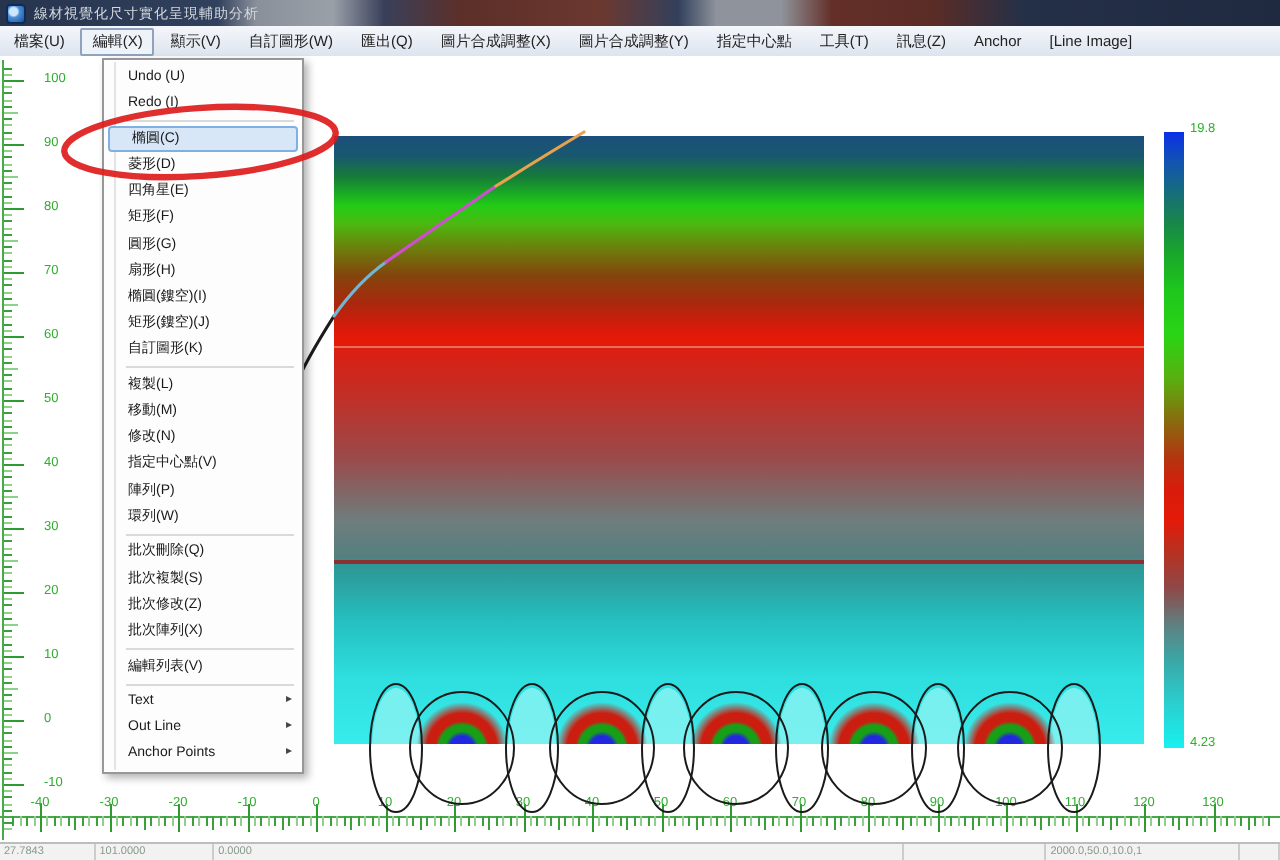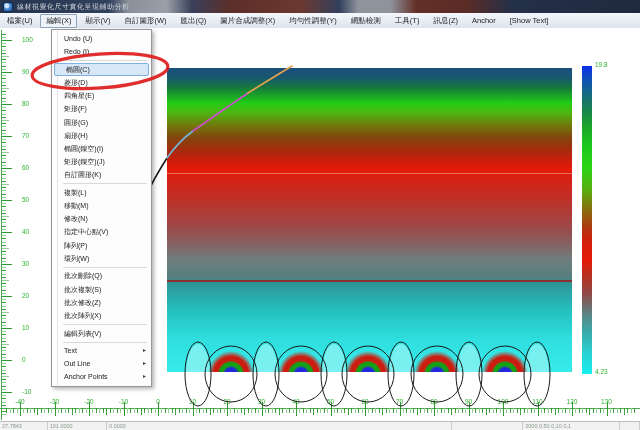--- a/index.html
+++ b/index.html
@@ -65,26 +65,26 @@
   <span class="title-text">線材視覺化尺寸實化呈現輔助分析</span>
 </div>
 
 <div class="menubar">
     <span class="mb-item">檔案(U)</span>
     <span class="mb-item pressed">編輯(X)</span>
     <span class="mb-item">顯示(V)</span>
     <span class="mb-item">自訂圖形(W)</span>
     <span class="mb-item">匯出(Q)</span>
     <span class="mb-item">圖片合成調整(X)</span>
-    <span class="mb-item">均勻性調整(Y)</span>
-    <span class="mb-item">網點檢測</span>
+    <span class="mb-item">圖片合成調整(Y)</span>
+    <span class="mb-item">指定中心點</span>
     <span class="mb-item">工具(T)</span>
     <span class="mb-item">訊息(Z)</span>
     <span class="mb-item">Anchor</span>
-    <span class="mb-item">[Show Text]</span>
+    <span class="mb-item">[Line Image]</span>
   </div>
 
 <div class="workspace">
 
   <div class="canvas" style="background: linear-gradient(rgb(28, 78, 124) 0%, rgb(24, 88, 110) 3.3%, rgb(22, 122, 58) 6.6%, rgb(26, 166, 38) 9.2%, rgb(34, 204, 22) 11.5%, rgb(76, 184, 16) 14.5%, rgb(111, 122, 12) 18.8%, rgb(132, 68, 12) 23%, rgb(170, 40, 14) 27.6%, rgb(216, 26, 10) 31.6%, rgb(230, 26, 8) 33.6%, rgb(216, 32, 20) 36%, rgb(192, 48, 40) 43.1%, rgb(154, 74, 74) 53%, rgb(111, 125, 125) 63.2%, rgb(85, 127, 127) 69.2%, rgb(47, 148, 148) 70.4%, rgb(37, 192, 192) 79.9%, rgb(47, 222, 222) 89.1%, rgb(56, 236, 236) 100%);">
     <svg class="canvas-decor" width="405" height="304" style="position:absolute;left:0;top:0;">
         <defs>
           <radialGradient id="bull">
             <stop offset="0%" stop-color="#2228e0" stop-opacity="1"></stop>
             <stop offset="26%" stop-color="#2228e0" stop-opacity="1"></stop>

